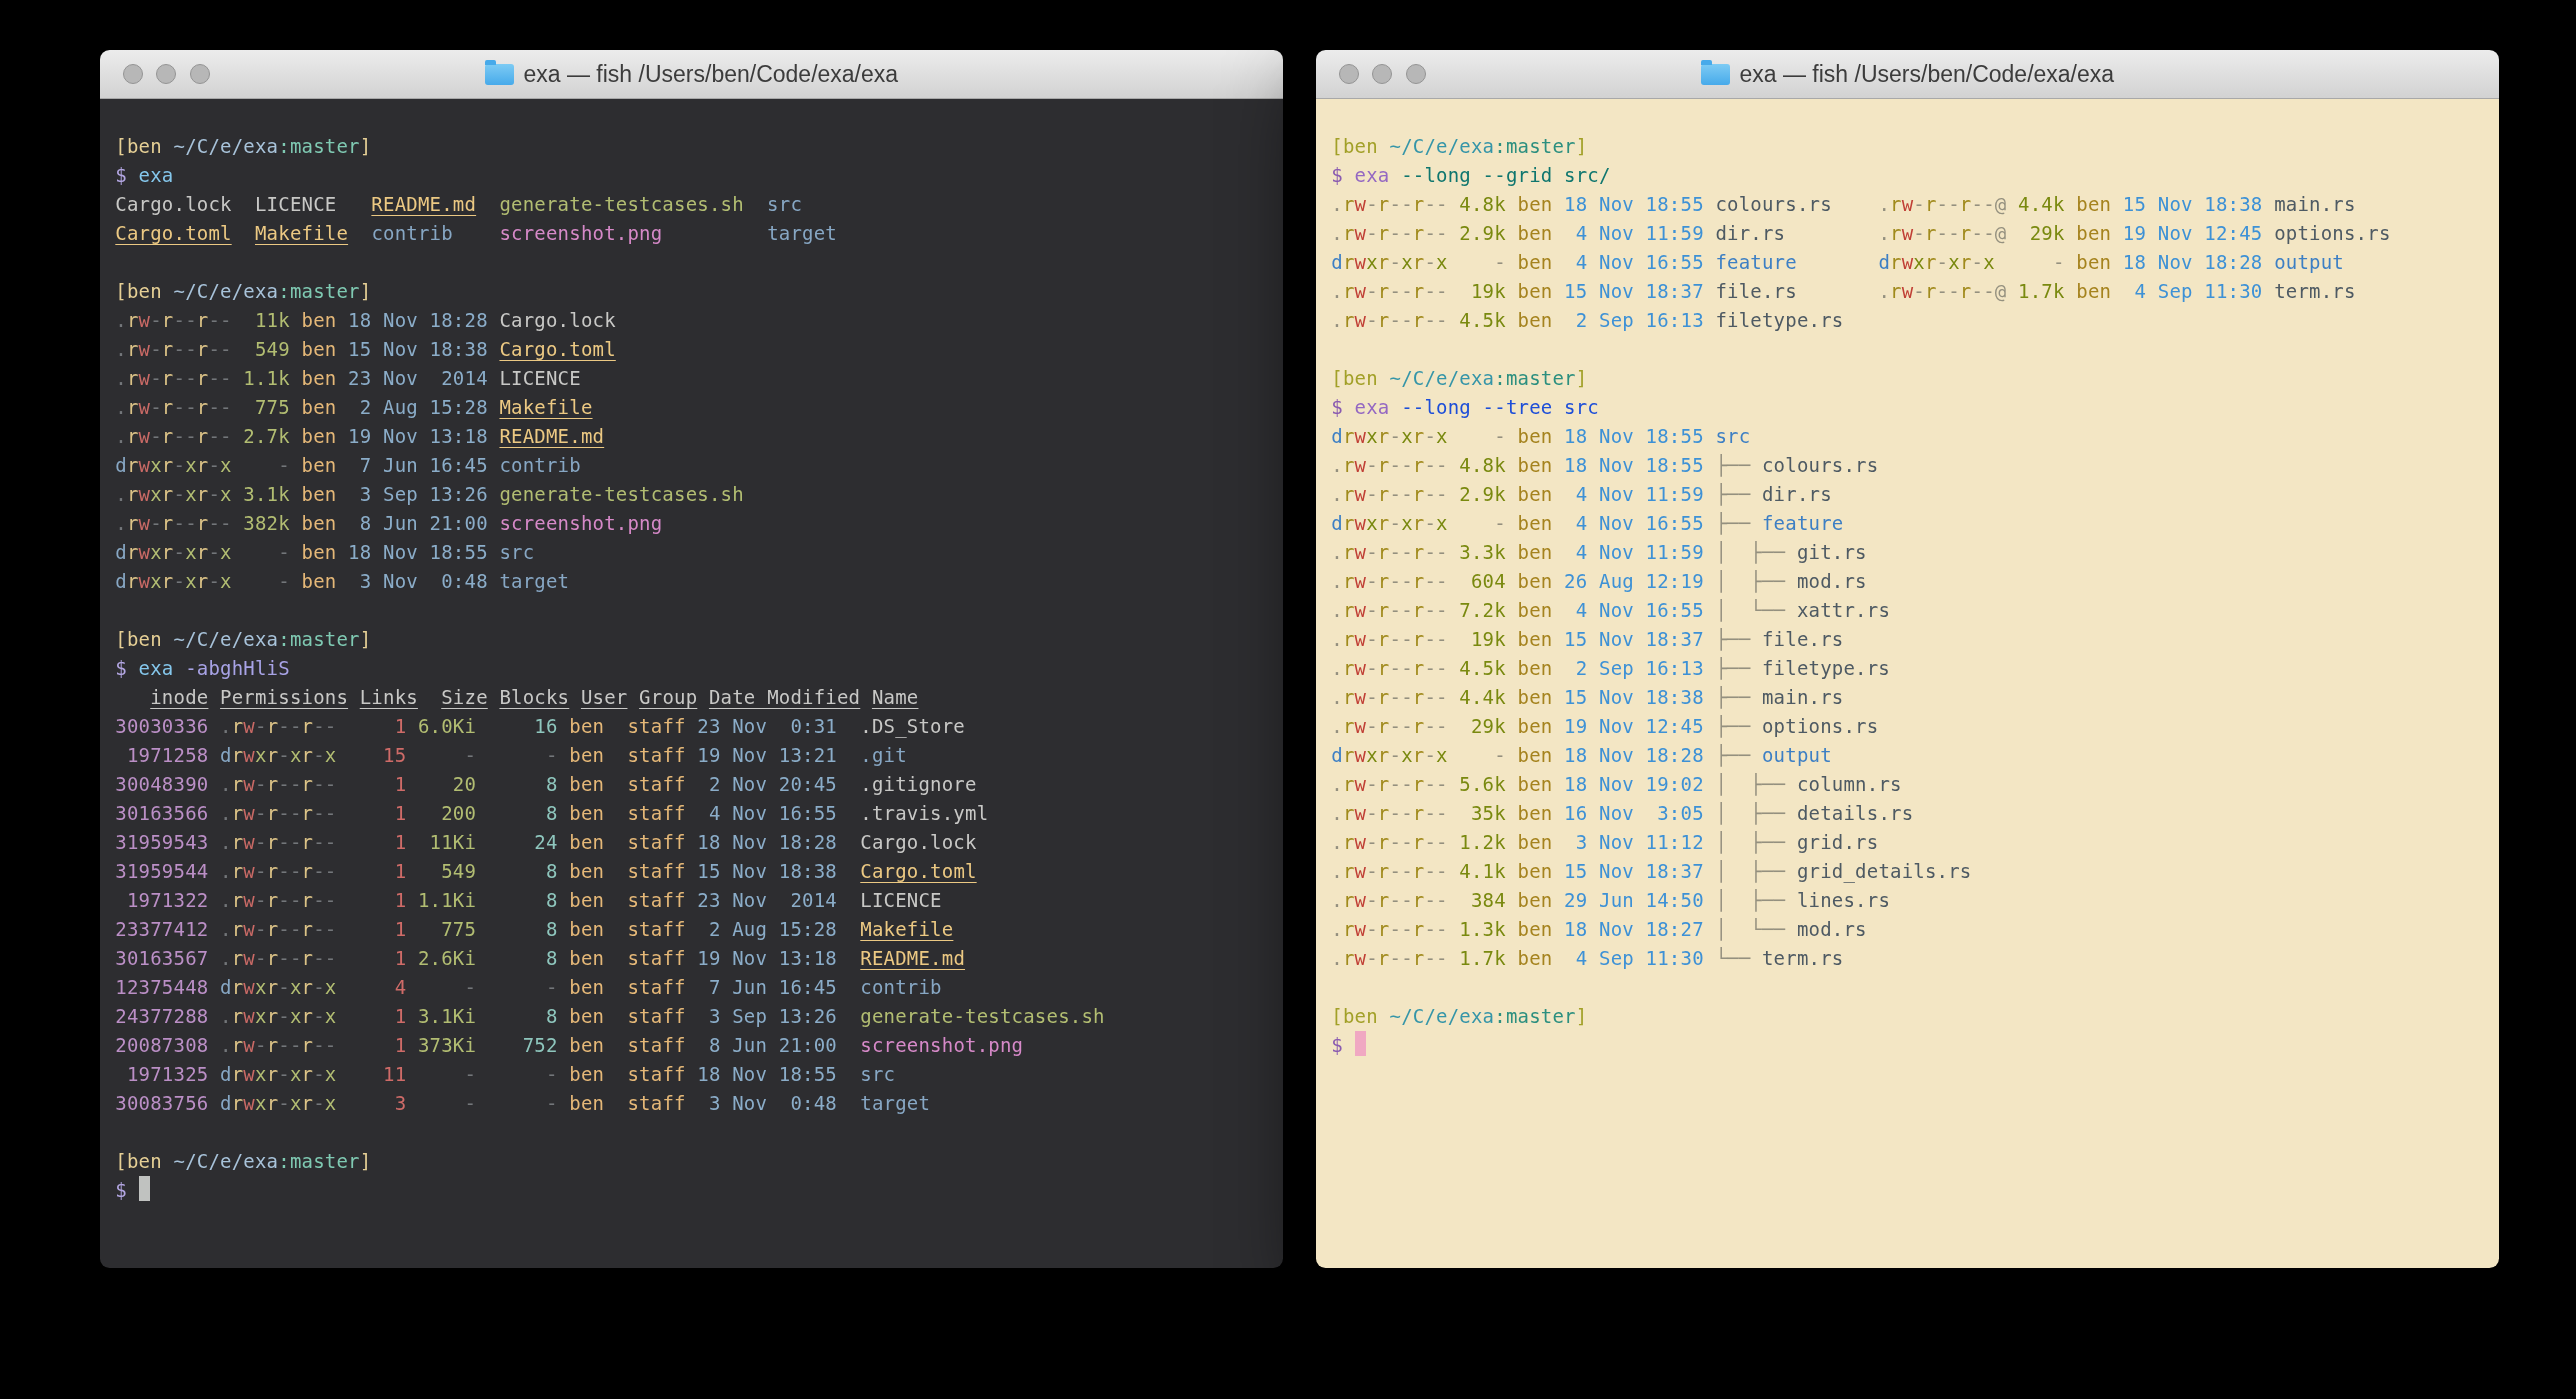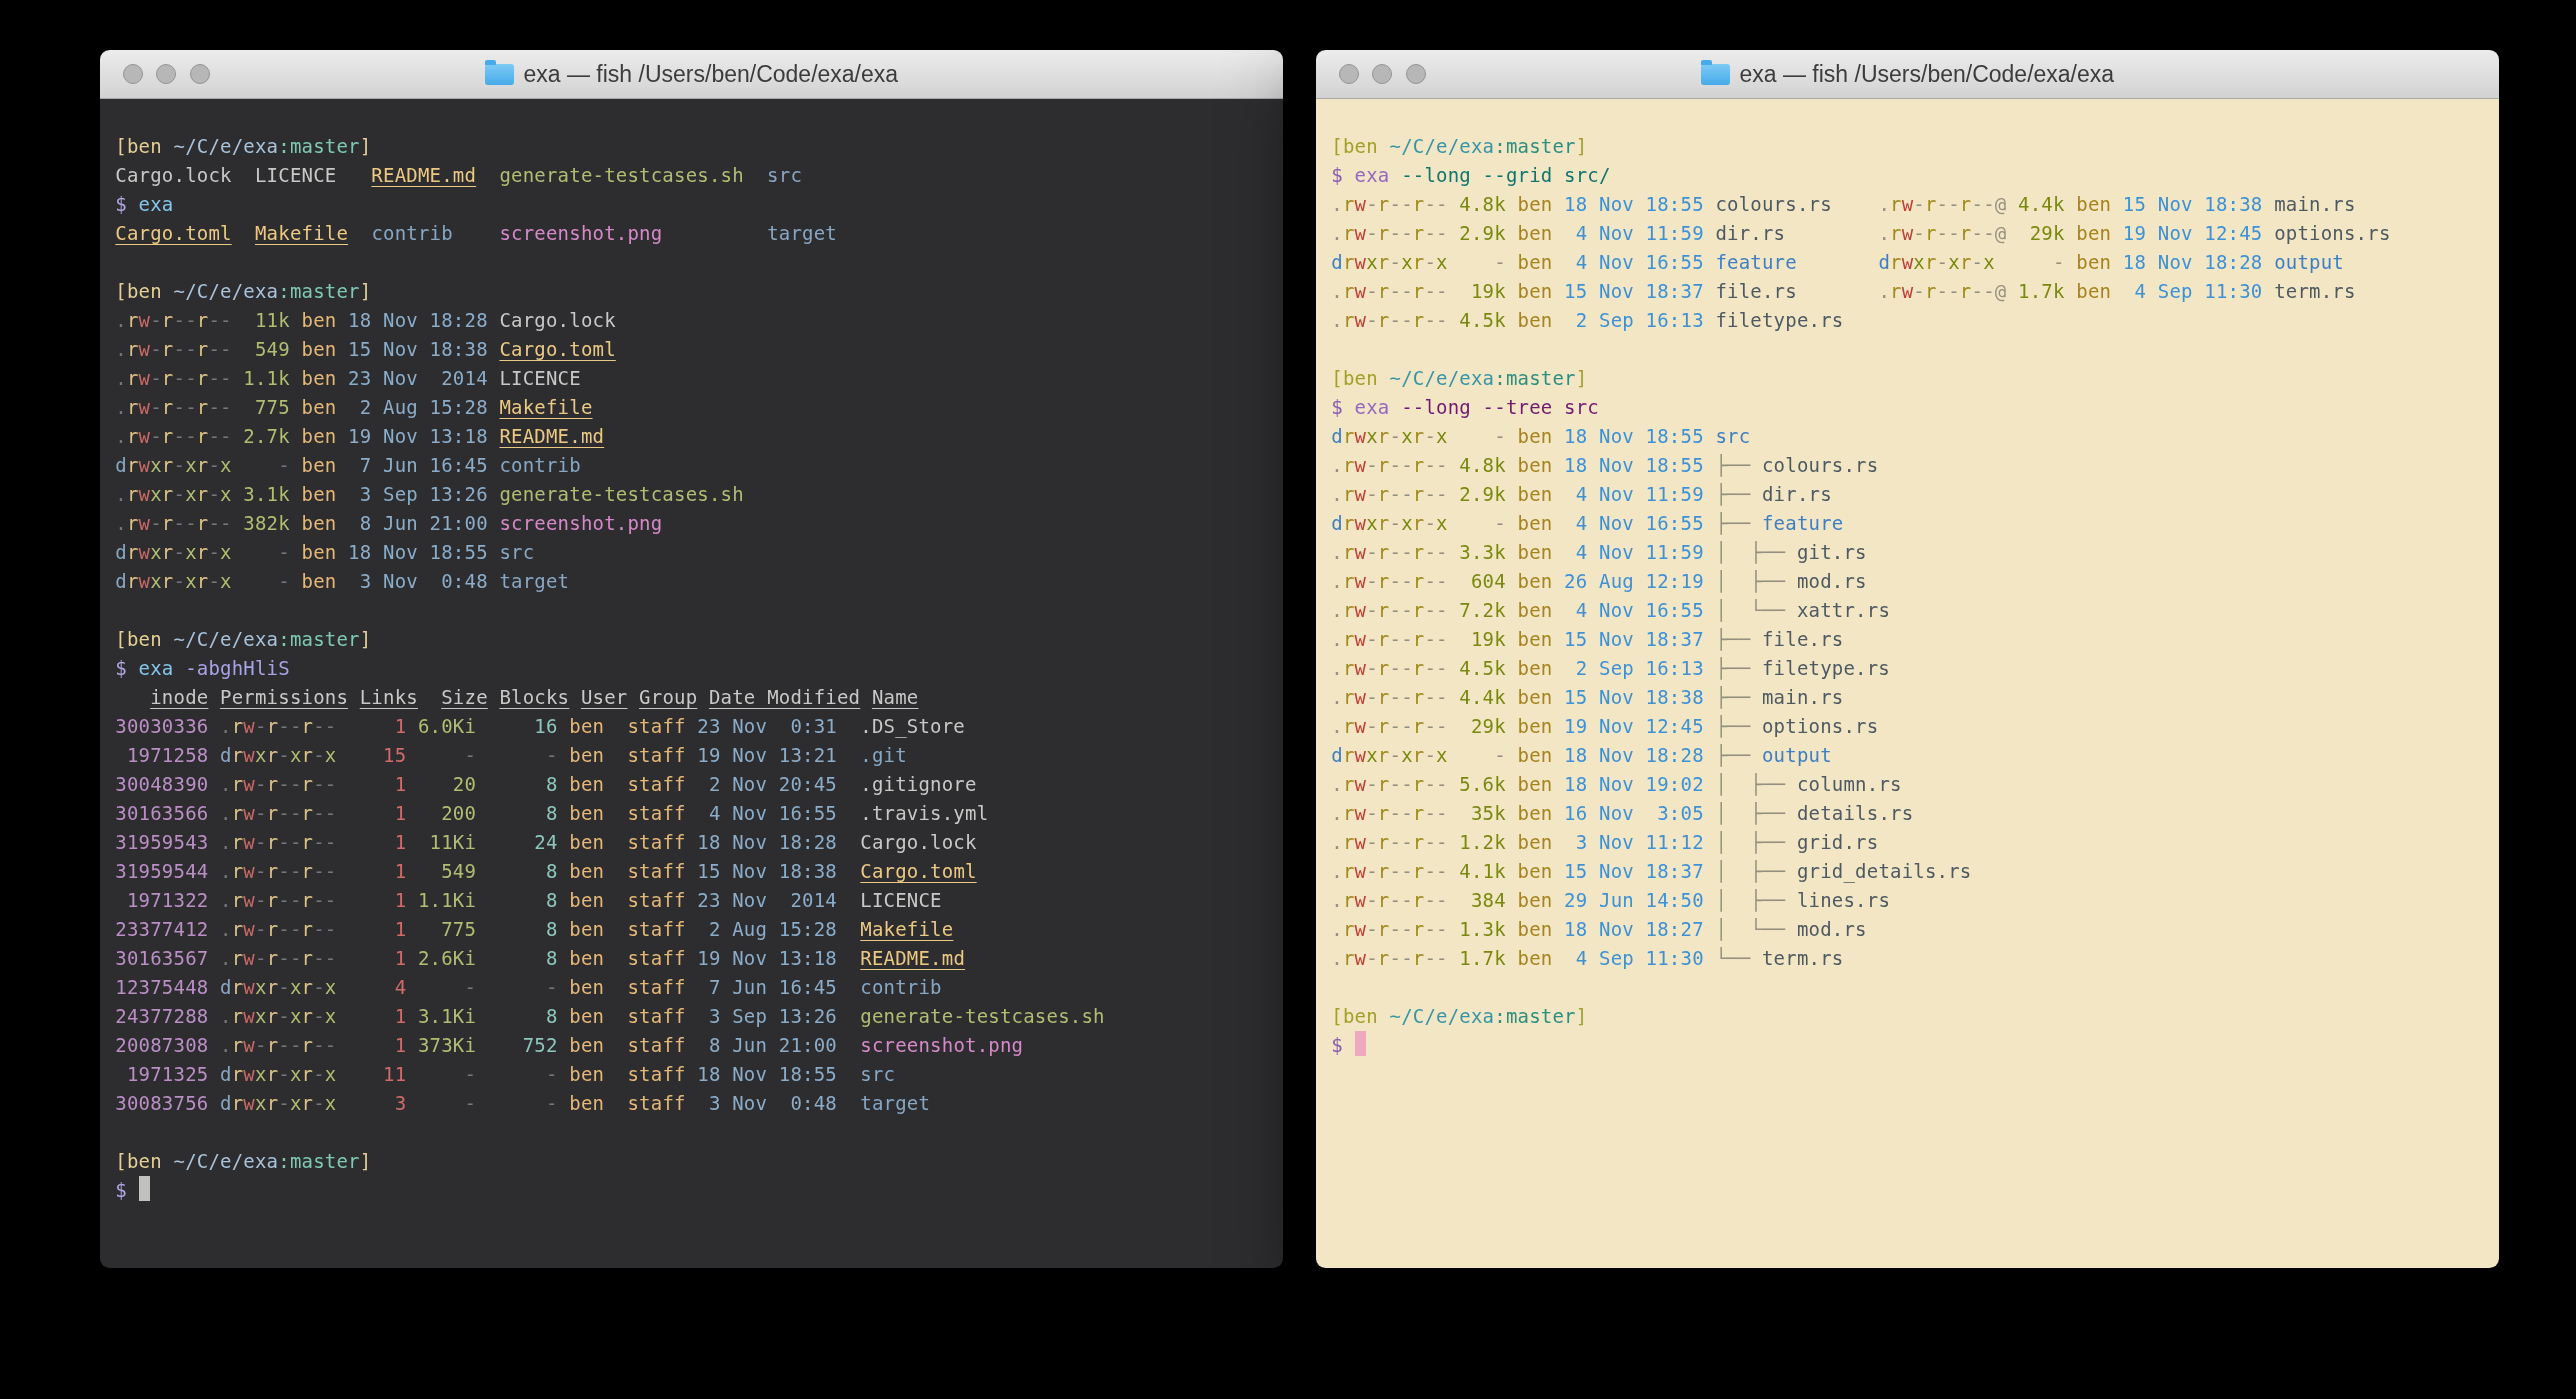--- a/index.html
+++ b/index.html
@@ -31,22 +31,22 @@
       <div class="light"></div>
       <div class="light"></div>
     </div>
     <div class="titlewrap">
       <div class="folder"></div>
       <div class="titletext">exa — fish  /Users/ben/Code/exa/exa</div>
     </div>
   </div>
   <div class="term" style="background: rgb(45, 45, 48);">
       <div class="tl"><span style="color: rgb(229, 207, 149);">[ben </span><span style="color: rgb(168, 195, 218);">~/C/e/exa</span><span style="color: rgb(127, 201, 178);">:master</span><span style="color: rgb(229, 207, 149);">]</span></div>
+      <div class="tl"><span style="color: rgb(179, 166, 226);">$ </span><span style="color: rgb(133, 199, 236);">exa</span></div>
       <div class="tl"><span style="color: rgb(200, 200, 198);">Cargo.lock  LICENCE   </span><span class="u" style="color: rgb(236, 201, 131);">README.md</span><span style="color: rgb(200, 200, 198);">  </span><span style="color: rgb(178, 189, 114);">generate-testcases.sh</span><span style="color: rgb(200, 200, 198);">  </span><span style="color: rgb(135, 167, 196);">src</span></div>
-      <div class="tl"><span style="color: rgb(179, 166, 226);">$ </span><span style="color: rgb(133, 199, 236);">exa</span></div>
       <div class="tl"><span class="u" style="color: rgb(236, 201, 131);">Cargo.toml</span><span style="color: rgb(200, 200, 198);">  </span><span class="u" style="color: rgb(236, 201, 131);">Makefile</span><span style="color: rgb(200, 200, 198);">  </span><span style="color: rgb(135, 167, 196);">contrib</span><span style="color: rgb(200, 200, 198);">    </span><span style="color: rgb(214, 137, 200);">screenshot.png</span><span style="color: rgb(200, 200, 198);">         </span><span style="color: rgb(135, 167, 196);">target</span></div>
       <div class="tl">&nbsp;</div>
       <div class="tl"><span style="color: rgb(229, 207, 149);">[ben </span><span style="color: rgb(168, 195, 218);">~/C/e/exa</span><span style="color: rgb(127, 201, 178);">:master</span><span style="color: rgb(229, 207, 149);">]</span></div>
       <div class="tl"><span style="color: rgb(115, 118, 122);">.</span><span style="color: rgb(220, 195, 135);">r</span><span style="color: rgb(202, 106, 102);">w</span><span style="color: rgb(115, 118, 122);">-</span><span style="color: rgb(220, 195, 135);">r</span><span style="color: rgb(115, 118, 122);">--</span><span style="color: rgb(220, 195, 135);">r</span><span style="color: rgb(115, 118, 122);">--</span><span style="color: rgb(178, 189, 114);">  11k</span><span style="color: rgb(229, 184, 120);"> ben</span><span style="color: rgb(139, 173, 201);"> 18 Nov 18:28</span><span style="color: rgb(200, 200, 198);"> Cargo.lock</span></div>
       <div class="tl"><span style="color: rgb(115, 118, 122);">.</span><span style="color: rgb(220, 195, 135);">r</span><span style="color: rgb(202, 106, 102);">w</span><span style="color: rgb(115, 118, 122);">-</span><span style="color: rgb(220, 195, 135);">r</span><span style="color: rgb(115, 118, 122);">--</span><span style="color: rgb(220, 195, 135);">r</span><span style="color: rgb(115, 118, 122);">--</span><span style="color: rgb(178, 189, 114);">  549</span><span style="color: rgb(229, 184, 120);"> ben</span><span style="color: rgb(139, 173, 201);"> 15 Nov 18:38</span><span style="color: rgb(200, 200, 198);"> </span><span class="u" style="color: rgb(236, 201, 131);">Cargo.toml</span></div>
       <div class="tl"><span style="color: rgb(115, 118, 122);">.</span><span style="color: rgb(220, 195, 135);">r</span><span style="color: rgb(202, 106, 102);">w</span><span style="color: rgb(115, 118, 122);">-</span><span style="color: rgb(220, 195, 135);">r</span><span style="color: rgb(115, 118, 122);">--</span><span style="color: rgb(220, 195, 135);">r</span><span style="color: rgb(115, 118, 122);">--</span><span style="color: rgb(178, 189, 114);"> 1.1k</span><span style="color: rgb(229, 184, 120);"> ben</span><span style="color: rgb(139, 173, 201);"> 23 Nov  2014</span><span style="color: rgb(200, 200, 198);"> LICENCE</span></div>
       <div class="tl"><span style="color: rgb(115, 118, 122);">.</span><span style="color: rgb(220, 195, 135);">r</span><span style="color: rgb(202, 106, 102);">w</span><span style="color: rgb(115, 118, 122);">-</span><span style="color: rgb(220, 195, 135);">r</span><span style="color: rgb(115, 118, 122);">--</span><span style="color: rgb(220, 195, 135);">r</span><span style="color: rgb(115, 118, 122);">--</span><span style="color: rgb(178, 189, 114);">  775</span><span style="color: rgb(229, 184, 120);"> ben</span><span style="color: rgb(139, 173, 201);">  2 Aug 15:28</span><span style="color: rgb(200, 200, 198);"> </span><span class="u" style="color: rgb(236, 201, 131);">Makefile</span></div>
       <div class="tl"><span style="color: rgb(115, 118, 122);">.</span><span style="color: rgb(220, 195, 135);">r</span><span style="color: rgb(202, 106, 102);">w</span><span style="color: rgb(115, 118, 122);">-</span><span style="color: rgb(220, 195, 135);">r</span><span style="color: rgb(115, 118, 122);">--</span><span style="color: rgb(220, 195, 135);">r</span><span style="color: rgb(115, 118, 122);">--</span><span style="color: rgb(178, 189, 114);"> 2.7k</span><span style="color: rgb(229, 184, 120);"> ben</span><span style="color: rgb(139, 173, 201);"> 19 Nov 13:18</span><span style="color: rgb(200, 200, 198);"> </span><span class="u" style="color: rgb(236, 201, 131);">README.md</span></div>
       <div class="tl"><span style="color: rgb(135, 167, 196);">d</span><span style="color: rgb(220, 195, 135);">r</span><span style="color: rgb(202, 106, 102);">w</span><span style="color: rgb(178, 189, 114);">x</span><span style="color: rgb(220, 195, 135);">r</span><span style="color: rgb(115, 118, 122);">-</span><span style="color: rgb(178, 189, 114);">x</span><span style="color: rgb(220, 195, 135);">r</span><span style="color: rgb(115, 118, 122);">-</span><span style="color: rgb(178, 189, 114);">x</span><span style="color: rgb(115, 118, 122);">    -</span><span style="color: rgb(229, 184, 120);"> ben</span><span style="color: rgb(139, 173, 201);">  7 Jun 16:45</span><span style="color: rgb(200, 200, 198);"> </span><span style="color: rgb(135, 167, 196);">contrib</span></div>
       <div class="tl"><span style="color: rgb(115, 118, 122);">.</span><span style="color: rgb(220, 195, 135);">r</span><span style="color: rgb(202, 106, 102);">w</span><span style="color: rgb(178, 189, 114);">x</span><span style="color: rgb(220, 195, 135);">r</span><span style="color: rgb(115, 118, 122);">-</span><span style="color: rgb(178, 189, 114);">x</span><span style="color: rgb(220, 195, 135);">r</span><span style="color: rgb(115, 118, 122);">-</span><span style="color: rgb(178, 189, 114);">x</span><span style="color: rgb(178, 189, 114);"> 3.1k</span><span style="color: rgb(229, 184, 120);"> ben</span><span style="color: rgb(139, 173, 201);">  3 Sep 13:26</span><span style="color: rgb(200, 200, 198);"> </span><span style="color: rgb(178, 189, 114);">generate-testcases.sh</span></div>
@@ -92,21 +92,21 @@
   <div class="term" style="background: rgb(243, 230, 196);">
       <div class="tl"><span style="color: rgb(162, 160, 40);">[ben </span><span style="color: rgb(53, 149, 168);">~/C/e/exa</span><span style="color: rgb(44, 143, 127);">:master</span><span style="color: rgb(162, 160, 40);">]</span></div>
       <div class="tl"><span style="color: rgb(138, 91, 176);">$ </span><span style="color: rgb(148, 104, 194);">exa</span><span style="color: #0f766e;"> --long --grid src/</span></div>
       <div class="tl"><span style="color: rgb(148, 144, 127);">.</span><span style="color: rgb(160, 138, 28);">r</span><span style="color: rgb(192, 63, 53);">w</span><span style="color: rgb(148, 144, 127);">-</span><span style="color: rgb(160, 138, 28);">r</span><span style="color: rgb(148, 144, 127);">--</span><span style="color: rgb(160, 138, 28);">r</span><span style="color: rgb(148, 144, 127);">--</span><span style="color: rgb(121, 137, 15);"> 4.8k</span><span style="color: rgb(165, 131, 30);"> ben</span><span style="color: rgb(61, 145, 214);"> 18 Nov 18:55</span><span style="color: rgb(78, 90, 99);"> colours.rs    </span><span style="color: rgb(148, 144, 127);">.</span><span style="color: rgb(160, 138, 28);">r</span><span style="color: rgb(192, 63, 53);">w</span><span style="color: rgb(148, 144, 127);">-</span><span style="color: rgb(160, 138, 28);">r</span><span style="color: rgb(148, 144, 127);">--</span><span style="color: rgb(160, 138, 28);">r</span><span style="color: rgb(148, 144, 127);">--@</span><span style="color: rgb(121, 137, 15);"> 4.4k</span><span style="color: rgb(165, 131, 30);"> ben</span><span style="color: rgb(61, 145, 214);"> 15 Nov 18:38</span><span style="color: rgb(78, 90, 99);"> main.rs</span></div>
       <div class="tl"><span style="color: rgb(148, 144, 127);">.</span><span style="color: rgb(160, 138, 28);">r</span><span style="color: rgb(192, 63, 53);">w</span><span style="color: rgb(148, 144, 127);">-</span><span style="color: rgb(160, 138, 28);">r</span><span style="color: rgb(148, 144, 127);">--</span><span style="color: rgb(160, 138, 28);">r</span><span style="color: rgb(148, 144, 127);">--</span><span style="color: rgb(121, 137, 15);"> 2.9k</span><span style="color: rgb(165, 131, 30);"> ben</span><span style="color: rgb(61, 145, 214);">  4 Nov 11:59</span><span style="color: rgb(78, 90, 99);"> dir.rs        </span><span style="color: rgb(148, 144, 127);">.</span><span style="color: rgb(160, 138, 28);">r</span><span style="color: rgb(192, 63, 53);">w</span><span style="color: rgb(148, 144, 127);">-</span><span style="color: rgb(160, 138, 28);">r</span><span style="color: rgb(148, 144, 127);">--</span><span style="color: rgb(160, 138, 28);">r</span><span style="color: rgb(148, 144, 127);">--@</span><span style="color: rgb(121, 137, 15);">  29k</span><span style="color: rgb(165, 131, 30);"> ben</span><span style="color: rgb(61, 145, 214);"> 19 Nov 12:45</span><span style="color: rgb(78, 90, 99);"> options.rs</span></div>
       <div class="tl"><span style="color: rgb(61, 127, 196);">d</span><span style="color: rgb(160, 138, 28);">r</span><span style="color: rgb(192, 63, 53);">w</span><span style="color: rgb(121, 137, 15);">x</span><span style="color: rgb(160, 138, 28);">r</span><span style="color: rgb(148, 144, 127);">-</span><span style="color: rgb(121, 137, 15);">x</span><span style="color: rgb(160, 138, 28);">r</span><span style="color: rgb(148, 144, 127);">-</span><span style="color: rgb(121, 137, 15);">x</span><span style="color: rgb(148, 144, 127);">    -</span><span style="color: rgb(165, 131, 30);"> ben</span><span style="color: rgb(61, 145, 214);">  4 Nov 16:55</span><span style="color: rgb(78, 90, 99);"> </span><span style="color: rgb(61, 127, 196);">feature</span><span style="color: rgb(78, 90, 99);">       </span><span style="color: rgb(61, 127, 196);">d</span><span style="color: rgb(160, 138, 28);">r</span><span style="color: rgb(192, 63, 53);">w</span><span style="color: rgb(121, 137, 15);">x</span><span style="color: rgb(160, 138, 28);">r</span><span style="color: rgb(148, 144, 127);">-</span><span style="color: rgb(121, 137, 15);">x</span><span style="color: rgb(160, 138, 28);">r</span><span style="color: rgb(148, 144, 127);">-</span><span style="color: rgb(121, 137, 15);">x</span><span style="color: rgb(148, 144, 127);">     -</span><span style="color: rgb(165, 131, 30);"> ben</span><span style="color: rgb(61, 145, 214);"> 18 Nov 18:28</span><span style="color: rgb(78, 90, 99);"> </span><span style="color: rgb(61, 127, 196);">output</span></div>
       <div class="tl"><span style="color: rgb(148, 144, 127);">.</span><span style="color: rgb(160, 138, 28);">r</span><span style="color: rgb(192, 63, 53);">w</span><span style="color: rgb(148, 144, 127);">-</span><span style="color: rgb(160, 138, 28);">r</span><span style="color: rgb(148, 144, 127);">--</span><span style="color: rgb(160, 138, 28);">r</span><span style="color: rgb(148, 144, 127);">--</span><span style="color: rgb(121, 137, 15);">  19k</span><span style="color: rgb(165, 131, 30);"> ben</span><span style="color: rgb(61, 145, 214);"> 15 Nov 18:37</span><span style="color: rgb(78, 90, 99);"> file.rs       </span><span style="color: rgb(148, 144, 127);">.</span><span style="color: rgb(160, 138, 28);">r</span><span style="color: rgb(192, 63, 53);">w</span><span style="color: rgb(148, 144, 127);">-</span><span style="color: rgb(160, 138, 28);">r</span><span style="color: rgb(148, 144, 127);">--</span><span style="color: rgb(160, 138, 28);">r</span><span style="color: rgb(148, 144, 127);">--@</span><span style="color: rgb(121, 137, 15);"> 1.7k</span><span style="color: rgb(165, 131, 30);"> ben</span><span style="color: rgb(61, 145, 214);">  4 Sep 11:30</span><span style="color: rgb(78, 90, 99);"> term.rs</span></div>
       <div class="tl"><span style="color: rgb(148, 144, 127);">.</span><span style="color: rgb(160, 138, 28);">r</span><span style="color: rgb(192, 63, 53);">w</span><span style="color: rgb(148, 144, 127);">-</span><span style="color: rgb(160, 138, 28);">r</span><span style="color: rgb(148, 144, 127);">--</span><span style="color: rgb(160, 138, 28);">r</span><span style="color: rgb(148, 144, 127);">--</span><span style="color: rgb(121, 137, 15);"> 4.5k</span><span style="color: rgb(165, 131, 30);"> ben</span><span style="color: rgb(61, 145, 214);">  2 Sep 16:13</span><span style="color: rgb(78, 90, 99);"> filetype.rs</span></div>
       <div class="tl">&nbsp;</div>
       <div class="tl"><span style="color: rgb(162, 160, 40);">[ben </span><span style="color: rgb(53, 149, 168);">~/C/e/exa</span><span style="color: rgb(44, 143, 127);">:master</span><span style="color: rgb(162, 160, 40);">]</span></div>
-      <div class="tl"><span style="color: rgb(138, 91, 176);">$ </span><span style="color: rgb(148, 104, 194);">exa</span><span style="color: #701a75;"> --long --tree src</span></div>
+      <div class="tl"><span style="color: rgb(138, 91, 176);">$ </span><span style="color: rgb(148, 104, 194);">exa</span><span style="color: #1d4ed8;"> --long --tree src</span></div>
       <div class="tl"><span style="color: rgb(61, 127, 196);">d</span><span style="color: rgb(160, 138, 28);">r</span><span style="color: rgb(192, 63, 53);">w</span><span style="color: rgb(121, 137, 15);">x</span><span style="color: rgb(160, 138, 28);">r</span><span style="color: rgb(148, 144, 127);">-</span><span style="color: rgb(121, 137, 15);">x</span><span style="color: rgb(160, 138, 28);">r</span><span style="color: rgb(148, 144, 127);">-</span><span style="color: rgb(121, 137, 15);">x</span><span style="color: rgb(148, 144, 127);">    -</span><span style="color: rgb(165, 131, 30);"> ben</span><span style="color: rgb(61, 145, 214);"> 18 Nov 18:55</span><span style="color: rgb(78, 90, 99);"> </span><span style="color: rgb(61, 127, 196);">src</span></div>
       <div class="tl"><span style="color: rgb(148, 144, 127);">.</span><span style="color: rgb(160, 138, 28);">r</span><span style="color: rgb(192, 63, 53);">w</span><span style="color: rgb(148, 144, 127);">-</span><span style="color: rgb(160, 138, 28);">r</span><span style="color: rgb(148, 144, 127);">--</span><span style="color: rgb(160, 138, 28);">r</span><span style="color: rgb(148, 144, 127);">--</span><span style="color: rgb(121, 137, 15);"> 4.8k</span><span style="color: rgb(165, 131, 30);"> ben</span><span style="color: rgb(61, 145, 214);"> 18 Nov 18:55</span><span style="color: rgb(148, 144, 127);"> ├── </span><span style="color: rgb(78, 90, 99);">colours.rs</span></div>
       <div class="tl"><span style="color: rgb(148, 144, 127);">.</span><span style="color: rgb(160, 138, 28);">r</span><span style="color: rgb(192, 63, 53);">w</span><span style="color: rgb(148, 144, 127);">-</span><span style="color: rgb(160, 138, 28);">r</span><span style="color: rgb(148, 144, 127);">--</span><span style="color: rgb(160, 138, 28);">r</span><span style="color: rgb(148, 144, 127);">--</span><span style="color: rgb(121, 137, 15);"> 2.9k</span><span style="color: rgb(165, 131, 30);"> ben</span><span style="color: rgb(61, 145, 214);">  4 Nov 11:59</span><span style="color: rgb(148, 144, 127);"> ├── </span><span style="color: rgb(78, 90, 99);">dir.rs</span></div>
       <div class="tl"><span style="color: rgb(61, 127, 196);">d</span><span style="color: rgb(160, 138, 28);">r</span><span style="color: rgb(192, 63, 53);">w</span><span style="color: rgb(121, 137, 15);">x</span><span style="color: rgb(160, 138, 28);">r</span><span style="color: rgb(148, 144, 127);">-</span><span style="color: rgb(121, 137, 15);">x</span><span style="color: rgb(160, 138, 28);">r</span><span style="color: rgb(148, 144, 127);">-</span><span style="color: rgb(121, 137, 15);">x</span><span style="color: rgb(148, 144, 127);">    -</span><span style="color: rgb(165, 131, 30);"> ben</span><span style="color: rgb(61, 145, 214);">  4 Nov 16:55</span><span style="color: rgb(148, 144, 127);"> ├── </span><span style="color: rgb(61, 127, 196);">feature</span></div>
       <div class="tl"><span style="color: rgb(148, 144, 127);">.</span><span style="color: rgb(160, 138, 28);">r</span><span style="color: rgb(192, 63, 53);">w</span><span style="color: rgb(148, 144, 127);">-</span><span style="color: rgb(160, 138, 28);">r</span><span style="color: rgb(148, 144, 127);">--</span><span style="color: rgb(160, 138, 28);">r</span><span style="color: rgb(148, 144, 127);">--</span><span style="color: rgb(121, 137, 15);"> 3.3k</span><span style="color: rgb(165, 131, 30);"> ben</span><span style="color: rgb(61, 145, 214);">  4 Nov 11:59</span><span style="color: rgb(148, 144, 127);"> │  ├── </span><span style="color: rgb(78, 90, 99);">git.rs</span></div>
       <div class="tl"><span style="color: rgb(148, 144, 127);">.</span><span style="color: rgb(160, 138, 28);">r</span><span style="color: rgb(192, 63, 53);">w</span><span style="color: rgb(148, 144, 127);">-</span><span style="color: rgb(160, 138, 28);">r</span><span style="color: rgb(148, 144, 127);">--</span><span style="color: rgb(160, 138, 28);">r</span><span style="color: rgb(148, 144, 127);">--</span><span style="color: rgb(121, 137, 15);">  604</span><span style="color: rgb(165, 131, 30);"> ben</span><span style="color: rgb(61, 145, 214);"> 26 Aug 12:19</span><span style="color: rgb(148, 144, 127);"> │  ├── </span><span style="color: rgb(78, 90, 99);">mod.rs</span></div>
       <div class="tl"><span style="color: rgb(148, 144, 127);">.</span><span style="color: rgb(160, 138, 28);">r</span><span style="color: rgb(192, 63, 53);">w</span><span style="color: rgb(148, 144, 127);">-</span><span style="color: rgb(160, 138, 28);">r</span><span style="color: rgb(148, 144, 127);">--</span><span style="color: rgb(160, 138, 28);">r</span><span style="color: rgb(148, 144, 127);">--</span><span style="color: rgb(121, 137, 15);"> 7.2k</span><span style="color: rgb(165, 131, 30);"> ben</span><span style="color: rgb(61, 145, 214);">  4 Nov 16:55</span><span style="color: rgb(148, 144, 127);"> │  └── </span><span style="color: rgb(78, 90, 99);">xattr.rs</span></div>
       <div class="tl"><span style="color: rgb(148, 144, 127);">.</span><span style="color: rgb(160, 138, 28);">r</span><span style="color: rgb(192, 63, 53);">w</span><span style="color: rgb(148, 144, 127);">-</span><span style="color: rgb(160, 138, 28);">r</span><span style="color: rgb(148, 144, 127);">--</span><span style="color: rgb(160, 138, 28);">r</span><span style="color: rgb(148, 144, 127);">--</span><span style="color: rgb(121, 137, 15);">  19k</span><span style="color: rgb(165, 131, 30);"> ben</span><span style="color: rgb(61, 145, 214);"> 15 Nov 18:37</span><span style="color: rgb(148, 144, 127);"> ├── </span><span style="color: rgb(78, 90, 99);">file.rs</span></div>
       <div class="tl"><span style="color: rgb(148, 144, 127);">.</span><span style="color: rgb(160, 138, 28);">r</span><span style="color: rgb(192, 63, 53);">w</span><span style="color: rgb(148, 144, 127);">-</span><span style="color: rgb(160, 138, 28);">r</span><span style="color: rgb(148, 144, 127);">--</span><span style="color: rgb(160, 138, 28);">r</span><span style="color: rgb(148, 144, 127);">--</span><span style="color: rgb(121, 137, 15);"> 4.5k</span><span style="color: rgb(165, 131, 30);"> ben</span><span style="color: rgb(61, 145, 214);">  2 Sep 16:13</span><span style="color: rgb(148, 144, 127);"> ├── </span><span style="color: rgb(78, 90, 99);">filetype.rs</span></div>
       <div class="tl"><span style="color: rgb(148, 144, 127);">.</span><span style="color: rgb(160, 138, 28);">r</span><span style="color: rgb(192, 63, 53);">w</span><span style="color: rgb(148, 144, 127);">-</span><span style="color: rgb(160, 138, 28);">r</span><span style="color: rgb(148, 144, 127);">--</span><span style="color: rgb(160, 138, 28);">r</span><span style="color: rgb(148, 144, 127);">--</span><span style="color: rgb(121, 137, 15);"> 4.4k</span><span style="color: rgb(165, 131, 30);"> ben</span><span style="color: rgb(61, 145, 214);"> 15 Nov 18:38</span><span style="color: rgb(148, 144, 127);"> ├── </span><span style="color: rgb(78, 90, 99);">main.rs</span></div>

